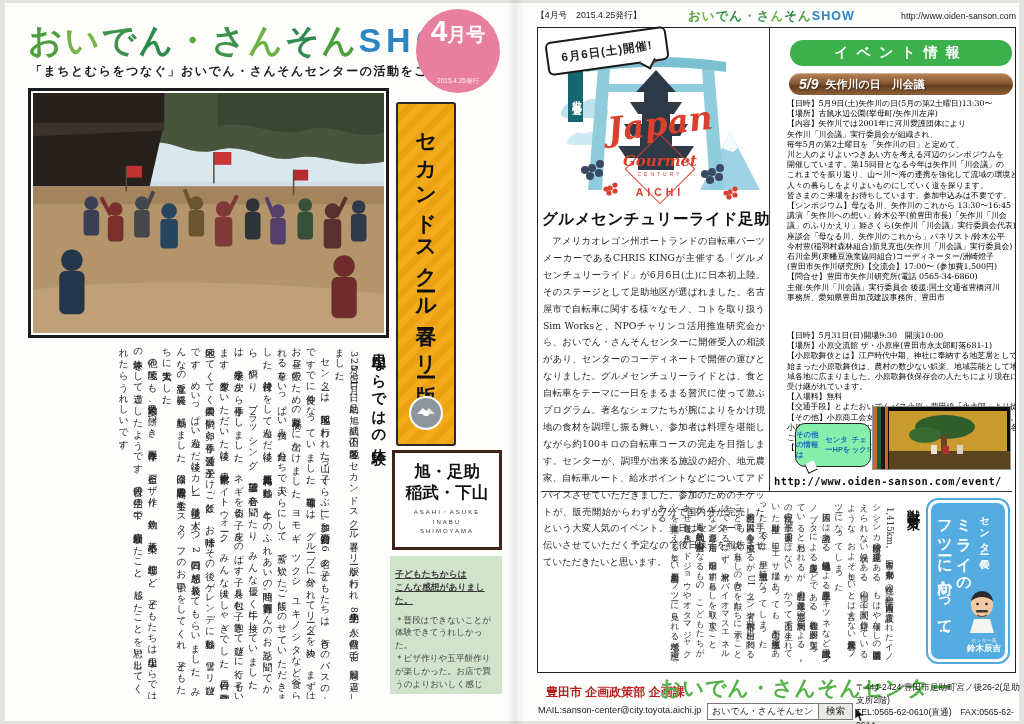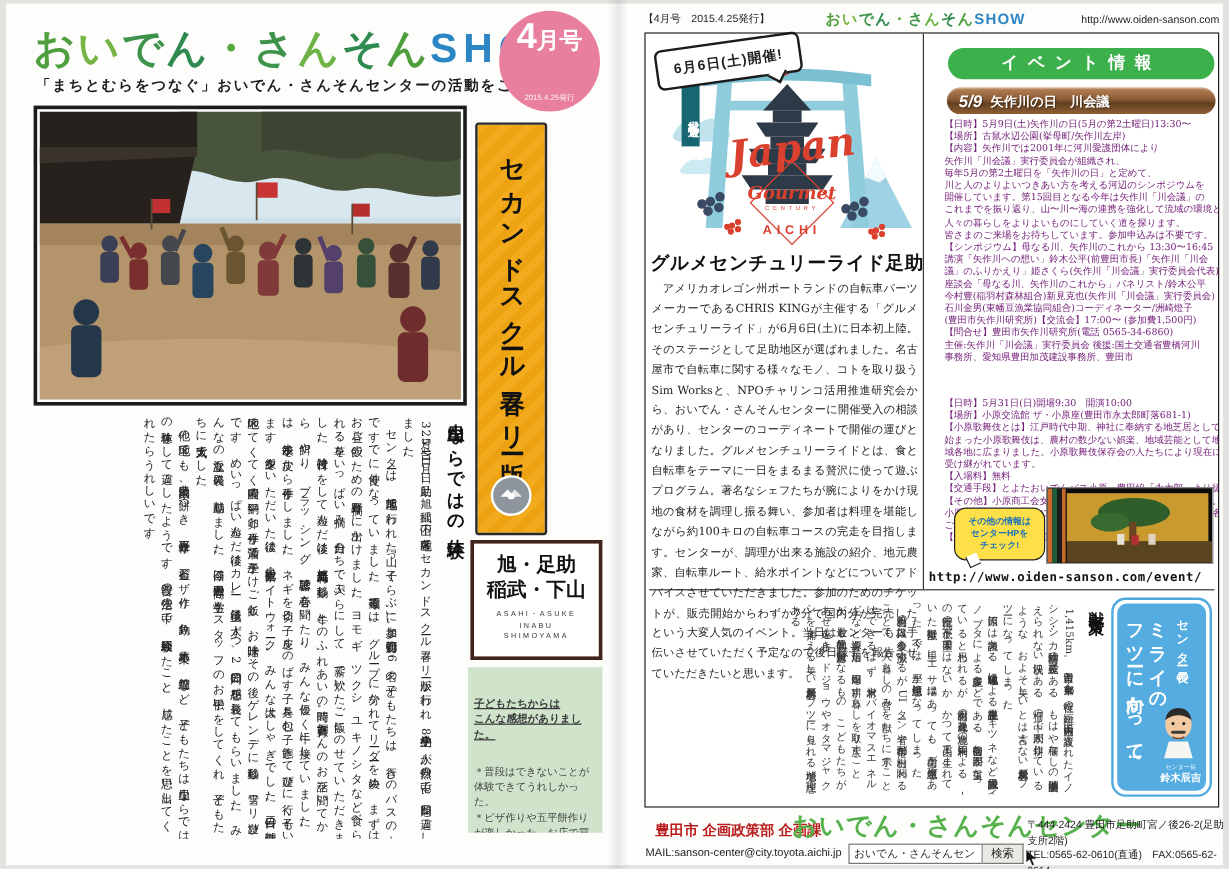--- a/index.html
+++ b/index.html
@@ -31,21 +31,21 @@
   .handshake { margin-top:8px; width:34px; height:34px; border-radius:50%; background:#8e959c; border:2px solid #fff;
                display:flex; align-items:center; justify-content:center; }
 
   .regions-box { left:392px; top:450px; width:110px; height:100px; border:3px solid #40231a; background:#fff;
                  text-align:center; padding-top:8px; }
   .regions-box .rl { font-size:16.5px; font-weight:800; line-height:1.25; color:#111; }
   .regions-box .roman { margin-top:6px; font-size:6px; letter-spacing:2px; color:#333; line-height:1.6; }
 
   .feedback-box { left:390px; top:556px; width:112px; height:138px; background:#cfe4cb; padding:6px 5px; overflow:hidden; }
   .feedback-box .fb-head div { font-size:8.8px; font-weight:700; color:#3a3a3a; text-decoration:underline; line-height:1.5; }
-  .feedback-box [data-list] { margin-top:18px; }
+  .feedback-box [data-list] { margin-top:6px; }
   .feedback-box [data-list] .fb-line { font-size:8.6px; color:#444; line-height:1.5; font-family:"DejaVu Serif",serif; }
 
   .article { left:22px; top:341px; width:366px; height:358px; writing-mode:vertical-rl; text-orientation:mixed;
              overflow:hidden; font-family:"DejaVu Serif",serif; color:#222; }
   .article .headline { font-family:"Liberation Sans",sans-serif; font-size:14.5px; font-weight:800; letter-spacing:2px;
                        margin-left:8px; color:#111; }
   .article [data-list] { display:block; }
   .article .v-par { font-size:9.6px; line-height:1.5; text-indent:1em; letter-spacing:.5px; }
 
   
@@ -85,30 +85,30 @@
                   text-align:justify; text-indent:1em; color:#222; }
 
   .ev-header { left:252px; top:12px; width:222px; height:26px; background:#3cb04a; border-radius:13px; color:#fff;
                display:flex; align-items:center; justify-content:center; font-size:14px; font-weight:800; letter-spacing:8px; }
   .ev-bar { left:251px; top:45px; width:224px; height:22px; border-radius:11px; color:#fff;
             background:linear-gradient(180deg,#b78457 0%,#8a5a33 45%,#63401f 60%,#8f5f36 100%);
             display:flex; align-items:center; padding-left:10px; gap:7px; box-shadow:inset 0 1px 1px rgba(255,255,255,.4); }
   .ev-bar .d { font-size:14px; font-weight:800; font-style:italic; text-shadow:1px 1px 1px rgba(0,0,0,.4); }
   .ev-bar .t { font-size:11px; font-weight:700; text-shadow:1px 1px 1px rgba(0,0,0,.4); white-space:nowrap; }
   .bar2 { top:277px; }
-  .ev-block { left:249px; width:228px; font-family:"DejaVu Serif",serif; color:#701a75; overflow:hidden; }
+  .ev-block { left:249px; width:228px; font-family:"DejaVu Serif",serif; color:#000000; overflow:hidden; }
   .ev-block .ev-line { font-size:7.9px; line-height:10.2px; white-space:nowrap; }
   .block1 { top:71px; height:205px; }
   .block2 { top:303px; height:126px; }
 
   .kabuki-photo { left:334px; top:378px; width:139px; height:64px; border:1px solid #999; background:#111; z-index:3; }
   .kabuki-photo svg { display:block; }
 
-  .hp-bubble { left:257px; top:395px; width:76px; height:44px; border:1.5px solid #222; border-radius:10px; background:#fde047;
-               display:flex; flex-direction:column; align-items:center; justify-content:center; z-index:2; }
+  .hp-bubble { left:257px; top:395px; width:76px; height:44px; border:1.5px solid #222; border-radius:10px; background:#86efac;
+               display:flex; flex-direction:row; align-items:center; justify-content:center; z-index:2; }
   .hp-bubble div { font-size:7.4px; font-weight:700; color:#1a6fba; line-height:1.35; }
   .hp-bubble::after { content:""; position:absolute; left:10px; bottom:-6px; width:9px; height:9px; background:#fff;
                       border-left:1.5px solid #222; border-bottom:1.5px solid #222; transform:rotate(-25deg); }
 
   .ev-url { left:236px; top:447px; width:200px; font-family:"DejaVu Sans Mono",monospace; font-size:10.3px; font-weight:700;
             letter-spacing:.5px; color:#111; white-space:nowrap; }
 
   .essay { left:6px; top:470px; width:378px; height:164px; writing-mode:vertical-rl; text-orientation:mixed; overflow:hidden;
            font-family:"DejaVu Serif",serif; }
   .essay .essay-title { font-family:"Liberation Sans",sans-serif; font-size:13px; font-weight:800; letter-spacing:3px;

